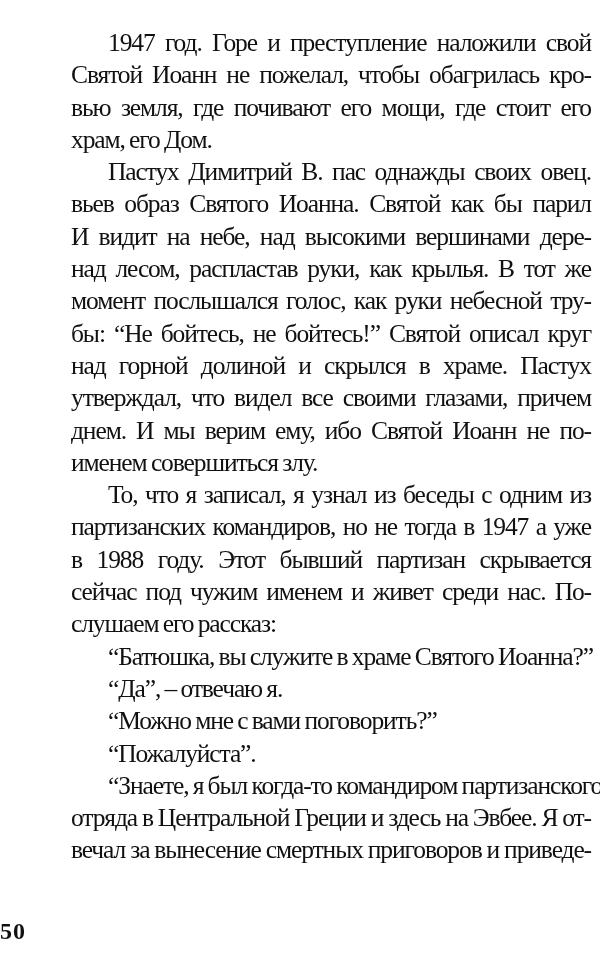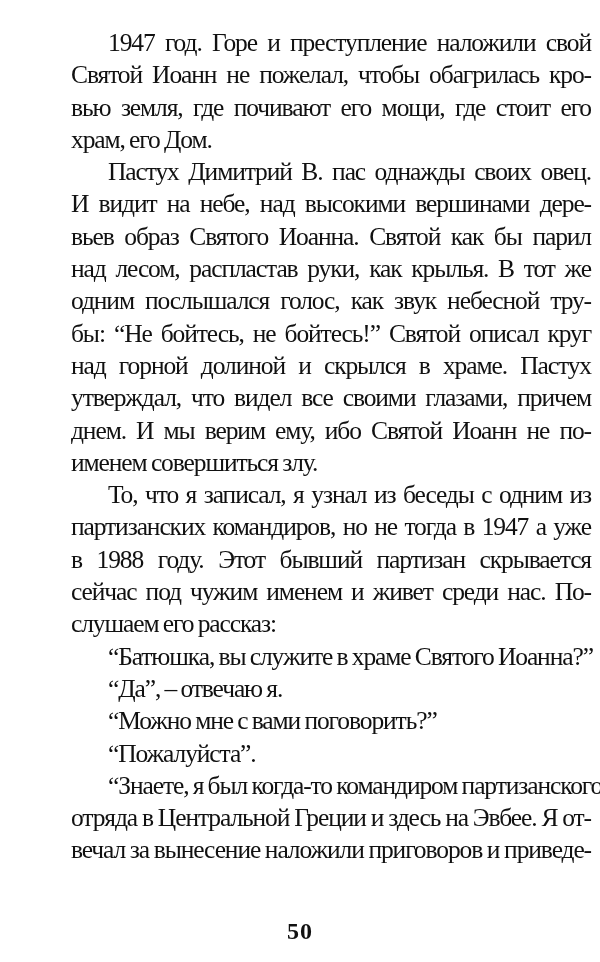--- a/index.html
+++ b/index.html
@@ -7,49 +7,49 @@
   .page {
     position: absolute; left: 41px; top: 27px; width: 520px;
     font-family: "Liberation Serif", serif;
     font-size: 25.5px; line-height: 32.3px; color: #111;
     letter-spacing: -1.1px; word-spacing: -1px; margin-left: 30px;
   }
   .line { white-space: nowrap; display: block; text-align: justify; text-align-last: justify; height: 32.3px; }
   .line.last { text-align-last: left; }
   .indent { padding-left: 37px; }
   .pagenum {
-    position: absolute; top: 918px; left: 0; width: 600px; text-align: center;
+    position: absolute; top: 918px; left: 0; width: 600px; text-align: left;
     font-family: "Liberation Serif", serif; font-weight: bold; font-size: 24px; color: #111;
     letter-spacing: 1px;
   }
 </style>
 </head>
 <body>
 
 <div class="page" id="page-body">
     <span class="line indent">1947 год. Горе и преступление наложили свой</span>
     <span class="line">Святой Иоанн не пожелал, чтобы обагрилась кро-</span>
     <span class="line">вью земля, где почивают его мощи, где стоит его</span>
     <span class="line last">храм, его Дом.</span>
     <span class="line indent">Пастух Димитрий В. пас однажды своих овец.</span>
+    <span class="line">вьев образ Святого Иоанна. Святой как бы парил</span>
     <span class="line">И видит на небе, над высокими вершинами дере-</span>
-    <span class="line">вьев образ Святого Иоанна. Святой как бы парил</span>
     <span class="line">над лесом, распластав руки, как крылья. В тот же</span>
-    <span class="line">одним послышался голос, как звук небесной тру-</span>
+    <span class="line">момент послышался голос, как руки небесной тру-</span>
     <span class="line">бы: “Не бойтесь, не бойтесь!” Святой описал круг</span>
     <span class="line">над горной долиной и скрылся в храме. Пастух</span>
     <span class="line">утверждал, что видел все своими глазами, причем</span>
     <span class="line">днем. И мы верим ему, ибо Святой Иоанн не по-</span>
     <span class="line last">именем совершиться злу.</span>
     <span class="line indent">То, что я записал, я узнал из беседы с одним из</span>
     <span class="line">партизанских командиров, но не тогда в 1947 а уже</span>
     <span class="line">в 1988 году. Этот бывший партизан скрывается</span>
     <span class="line">сейчас под чужим именем и живет среди нас. По-</span>
     <span class="line last">слушаем его рассказ:</span>
     <span class="line indent last">“Батюшка, вы служите в храме Святого Иоанна?”</span>
     <span class="line indent last">“Да”, – отвечаю я.</span>
     <span class="line indent last">“Можно мне с вами поговорить?”</span>
     <span class="line indent last">“Пожалуйста”.</span>
     <span class="line indent">“Знаете, я был когда-то командиром партизанского</span>
     <span class="line">отряда в Центральной Греции и здесь на Эвбее. Я от-</span>
-    <span class="line">вечал за вынесение наложили приговоров и приведе-</span>
+    <span class="line">вечал за вынесение смертных приговоров и приведе-</span>
   </div>
 <div class="pagenum">50</div>
 
 </body></html>

